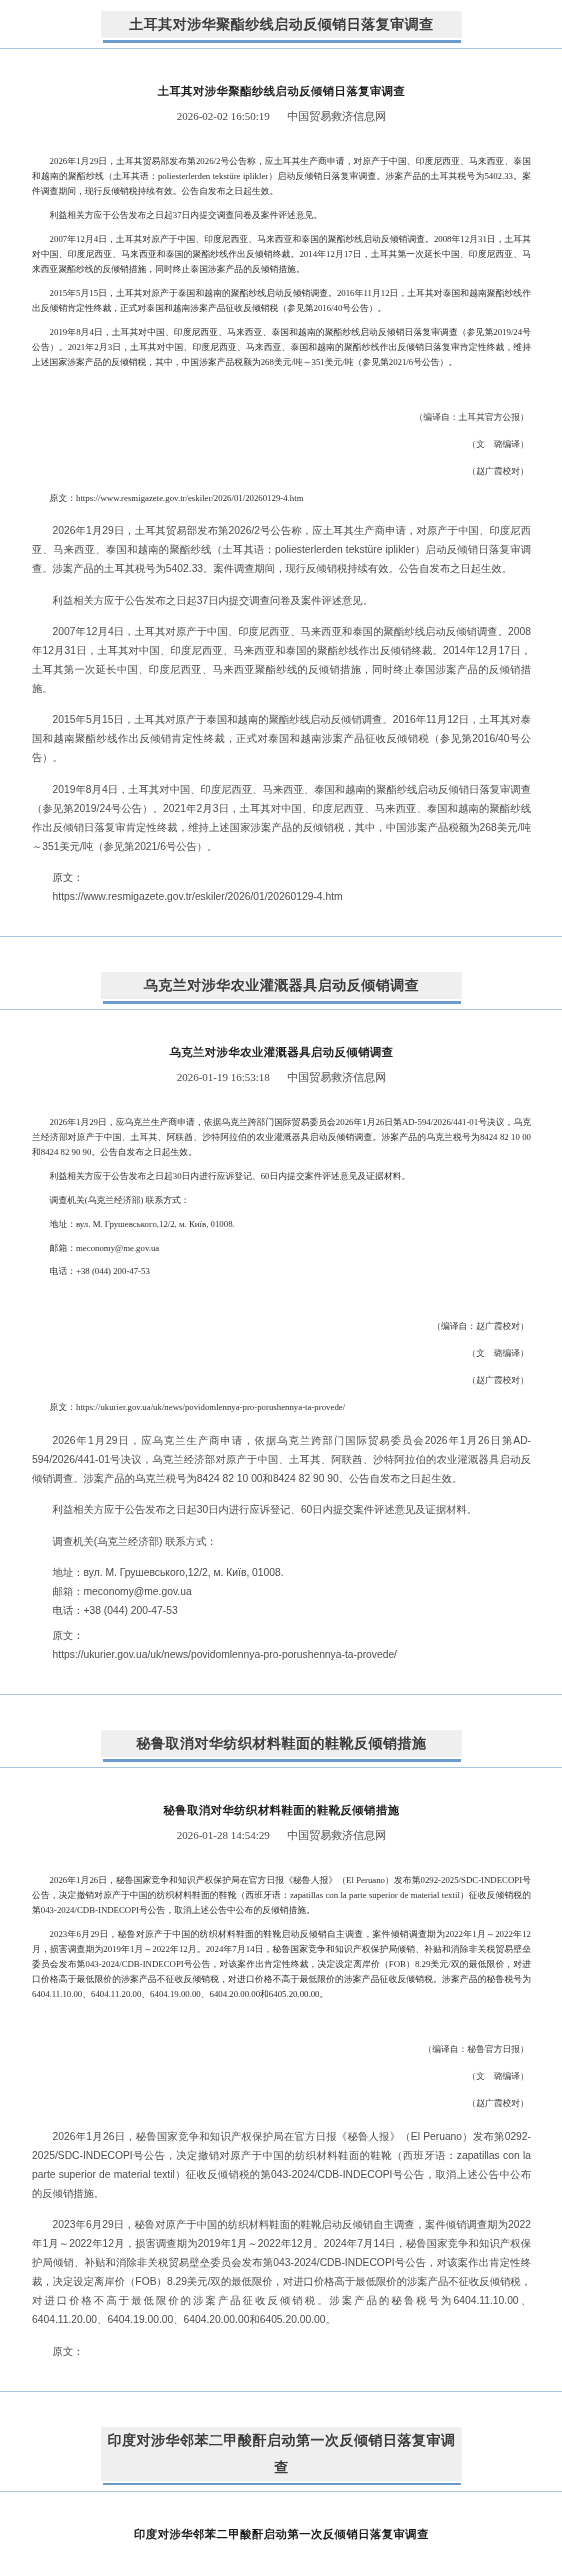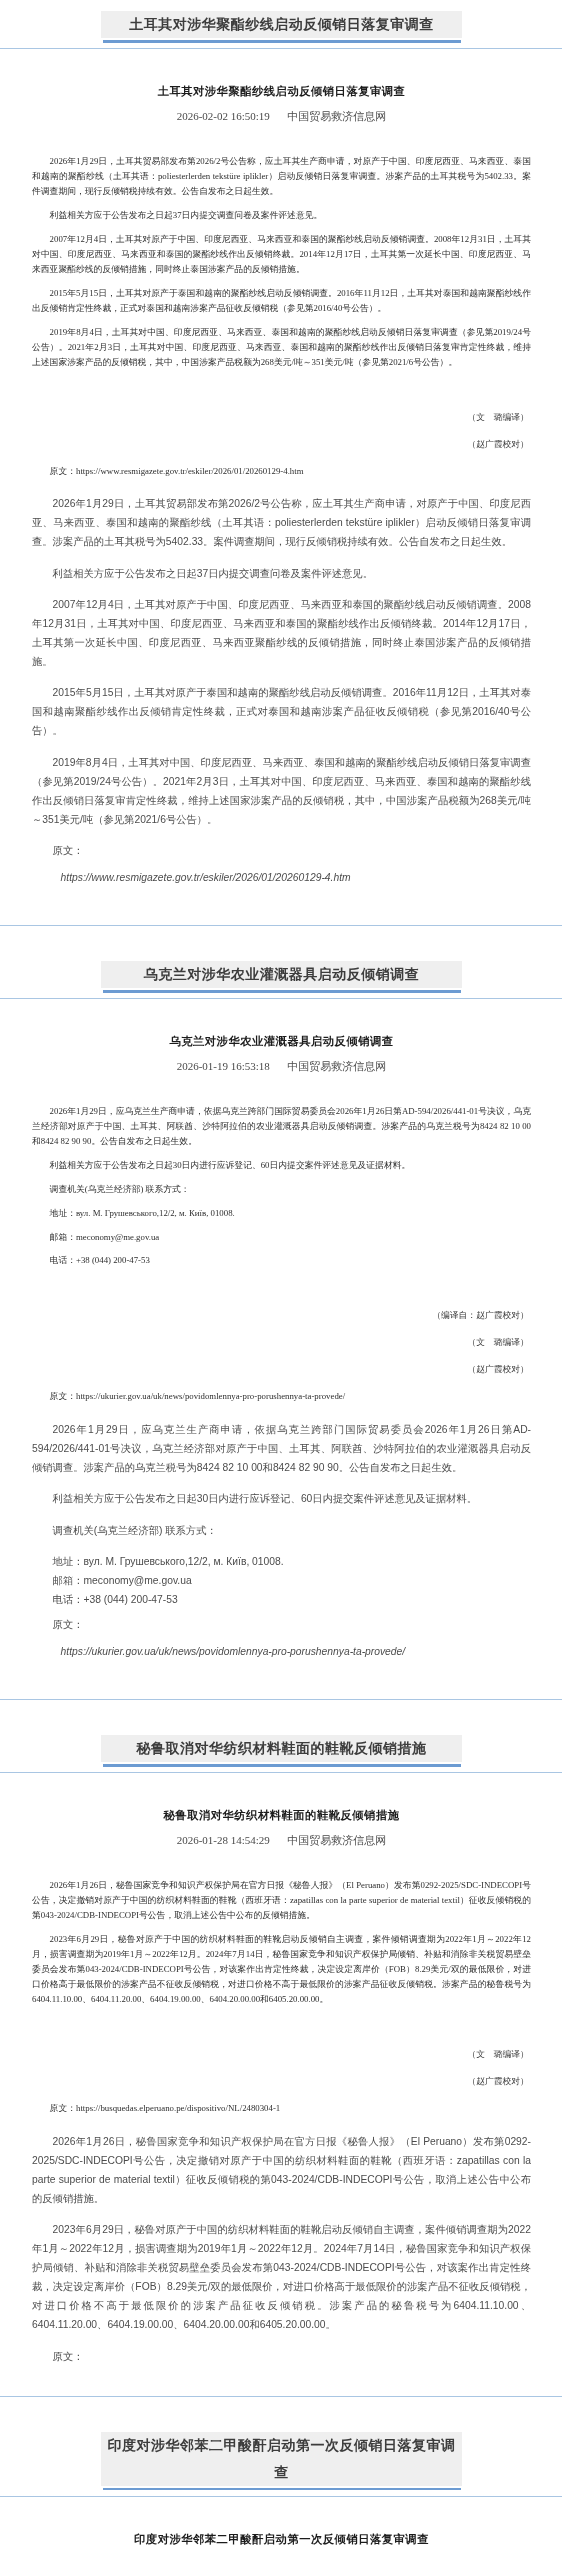--- a/index.html
+++ b/index.html
@@ -23,41 +23,42 @@
   .serif-body p.para{text-indent:2em;}
   .serif-body p.credit{text-align:right;margin:12px 2.1px 12px 0;color:#3a3a3a;}
   .serif-body p:not(.credit) + p.credit{margin-top:40px;}
   .serif-body p.origin{text-indent:2em;margin-top:6px;word-break:break-all;}
   .sans-body{font-family:"Liberation Sans","DejaVu Sans",sans-serif;font-size:10.3px;color:#4c4c4c;
     line-height:19px;text-align:justify;margin-top:15.5px;}
   .sans-body p{margin:0 0 12.4px;}
   .sans-body p.para{text-indent:2em;}
   .sans-body p.tight{text-indent:2em;margin:0;}
   .sans-body p.origin-label{text-indent:2em;margin:6px 0 0;}
-  .sans-body p.origin-url{text-indent:2em;margin:8px;word-break:break-all;font-style:italic;}
+  .sans-body p.origin-url{text-indent:2em;margin:0;word-break:break-all;}
 </style>
 </head>
 <body>
 
 <div id="doc">
     <section class="article">
       <div class="banner">
         <div class="banner-title">土耳其对涉华聚酯纱线启动反倾销日落复审调查</div>
       </div>
       <div class="banner-underline"></div>
       <hr class="divider" style="margin-bottom: 0px;">
       <div class="content">
         <h2 class="article-title">土耳其对涉华聚酯纱线启动反倾销日落复审调查</h2>
         <div class="meta"><span class="date">2026-02-02 16:50:19</span><span class="source">中国贸易救济信息网</span></div>
         <div class="serif-body">
           <p class="para">2026年1月29日，土耳其贸易部发布第2026/2号公告称，应土耳其生产商申请，对原产于中国、印度尼西亚、马来西亚、泰国和越南的聚酯纱线（土耳其语：poliesterlerden tekstüre iplikler）启动反倾销日落复审调查。涉案产品的土耳其税号为5402.33。案件调查期间，现行反倾销税持续有效。公告自发布之日起生效。</p>
           <p class="para">利益相关方应于公告发布之日起37日内提交调查问卷及案件评述意见。</p>
           <p class="para">2007年12月4日，土耳其对原产于中国、印度尼西亚、马来西亚和泰国的聚酯纱线启动反倾销调查。2008年12月31日，土耳其对中国、印度尼西亚、马来西亚和泰国的聚酯纱线作出反倾销终裁。2014年12月17日，土耳其第一次延长中国、印度尼西亚、马来西亚聚酯纱线的反倾销措施，同时终止泰国涉案产品的反倾销措施。</p>
           <p class="para">2015年5月15日，土耳其对原产于泰国和越南的聚酯纱线启动反倾销调查。2016年11月12日，土耳其对泰国和越南聚酯纱线作出反倾销肯定性终裁，正式对泰国和越南涉案产品征收反倾销税（参见第2016/40号公告）。</p>
           <p class="para">2019年8月4日，土耳其对中国、印度尼西亚、马来西亚、泰国和越南的聚酯纱线启动反倾销日落复审调查（参见第2019/24号公告）。2021年2月3日，土耳其对中国、印度尼西亚、马来西亚、泰国和越南的聚酯纱线作出反倾销日落复审肯定性终裁，维持上述国家涉案产品的反倾销税，其中，中国涉案产品税额为268美元/吨～351美元/吨（参见第2021/6号公告）。</p>
+          <p class="credit">（编译自：土耳其官方公报）</p>
           <p class="credit">（文　璐编译）</p>
           <p class="credit">（赵广霞校对）</p>
           <p class="origin">原文：https://www.resmigazete.gov.tr/eskiler/2026/01/20260129-4.htm</p>
         </div>
         <div class="sans-body">
           <p class="para">2026年1月29日，土耳其贸易部发布第2026/2号公告称，应土耳其生产商申请，对原产于中国、印度尼西亚、马来西亚、泰国和越南的聚酯纱线（土耳其语：poliesterlerden tekstüre iplikler）启动反倾销日落复审调查。涉案产品的土耳其税号为5402.33。案件调查期间，现行反倾销税持续有效。公告自发布之日起生效。</p>
           <p class="para">利益相关方应于公告发布之日起37日内提交调查问卷及案件评述意见。</p>
           <p class="para">2007年12月4日，土耳其对原产于中国、印度尼西亚、马来西亚和泰国的聚酯纱线启动反倾销调查。2008年12月31日，土耳其对中国、印度尼西亚、马来西亚和泰国的聚酯纱线作出反倾销终裁。2014年12月17日，土耳其第一次延长中国、印度尼西亚、马来西亚聚酯纱线的反倾销措施，同时终止泰国涉案产品的反倾销措施。</p>
           <p class="para">2015年5月15日，土耳其对原产于泰国和越南的聚酯纱线启动反倾销调查。2016年11月12日，土耳其对泰国和越南聚酯纱线作出反倾销肯定性终裁，正式对泰国和越南涉案产品征收反倾销税（参见第2016/40号公告）。</p>
           <p class="para">2019年8月4日，土耳其对中国、印度尼西亚、马来西亚、泰国和越南的聚酯纱线启动反倾销日落复审调查（参见第2019/24号公告）。2021年2月3日，土耳其对中国、印度尼西亚、马来西亚、泰国和越南的聚酯纱线作出反倾销日落复审肯定性终裁，维持上述国家涉案产品的反倾销税，其中，中国涉案产品税额为268美元/吨～351美元/吨（参见第2021/6号公告）。</p>
@@ -106,23 +107,23 @@
         <div class="banner-title">秘鲁取消对华纺织材料鞋面的鞋靴反倾销措施</div>
       </div>
       <div class="banner-underline"></div>
       <hr class="divider" style="margin-bottom: 0px;">
       <div class="content">
         <h2 class="article-title">秘鲁取消对华纺织材料鞋面的鞋靴反倾销措施</h2>
         <div class="meta"><span class="date">2026-01-28 14:54:29</span><span class="source">中国贸易救济信息网</span></div>
         <div class="serif-body">
           <p class="para">2026年1月26日，秘鲁国家竞争和知识产权保护局在官方日报《秘鲁人报》（El Peruano）发布第0292-2025/SDC-INDECOPI号公告，决定撤销对原产于中国的纺织材料鞋面的鞋靴（西班牙语：zapatillas con la parte superior de material textil）征收反倾销税的第043-2024/CDB-INDECOPI号公告，取消上述公告中公布的反倾销措施。</p>
           <p class="para">2023年6月29日，秘鲁对原产于中国的纺织材料鞋面的鞋靴启动反倾销自主调查，案件倾销调查期为2022年1月～2022年12月，损害调查期为2019年1月～2022年12月。2024年7月14日，秘鲁国家竞争和知识产权保护局倾销、补贴和消除非关税贸易壁垒委员会发布第043-2024/CDB-INDECOPI号公告，对该案作出肯定性终裁，决定设定离岸价（FOB）8.29美元/双的最低限价，对进口价格高于最低限价的涉案产品不征收反倾销税，对进口价格不高于最低限价的涉案产品征收反倾销税。涉案产品的秘鲁税号为6404.11.10.00、6404.11.20.00、6404.19.00.00、6404.20.00.00和6405.20.00.00。</p>
+          <p class="credit">（编译自：秘鲁官方日报）</p>
           <p class="credit">（文　璐编译）</p>
           <p class="credit">（赵广霞校对）</p>
-          <p class="origin">原文：https://busquedas.elperuano.pe/dispositivo/NL/2480304-1</p>
         </div>
         <div class="sans-body">
           <p class="para">2026年1月26日，秘鲁国家竞争和知识产权保护局在官方日报《秘鲁人报》（El Peruano）发布第0292-2025/SDC-INDECOPI号公告，决定撤销对原产于中国的纺织材料鞋面的鞋靴（西班牙语：zapatillas con la parte superior de material textil）征收反倾销税的第043-2024/CDB-INDECOPI号公告，取消上述公告中公布的反倾销措施。</p>
           <p class="para">2023年6月29日，秘鲁对原产于中国的纺织材料鞋面的鞋靴启动反倾销自主调查，案件倾销调查期为2022年1月～2022年12月，损害调查期为2019年1月～2022年12月。2024年7月14日，秘鲁国家竞争和知识产权保护局倾销、补贴和消除非关税贸易壁垒委员会发布第043-2024/CDB-INDECOPI号公告，对该案作出肯定性终裁，决定设定离岸价（FOB）8.29美元/双的最低限价，对进口价格高于最低限价的涉案产品不征收反倾销税，对进口价格不高于最低限价的涉案产品征收反倾销税。涉案产品的秘鲁税号为6404.11.10.00、6404.11.20.00、6404.19.00.00、6404.20.00.00和6405.20.00.00。</p>
           <p class="origin-label">原文：</p>
         </div>
       </div>
     </section>
     <hr class="divider" style="margin-bottom: 35px;">
     <section class="article">

